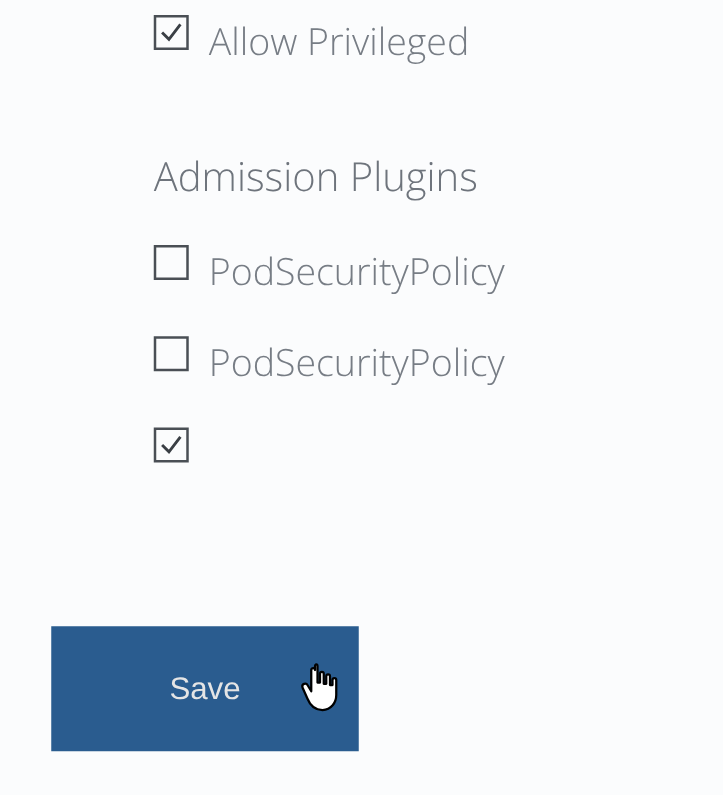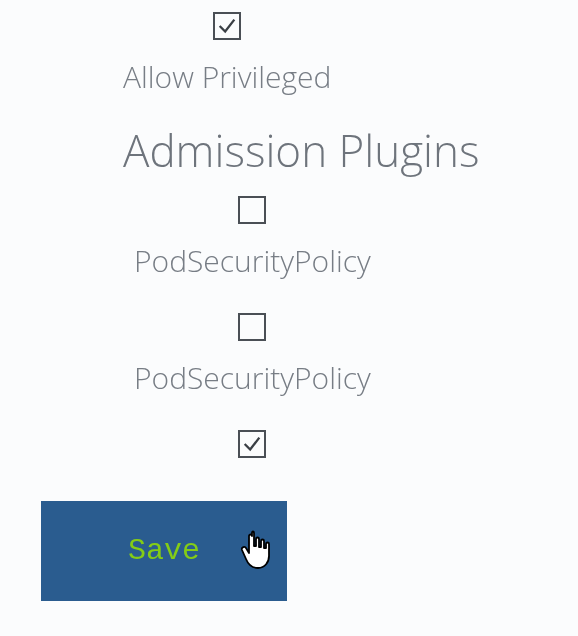--- a/index.html
+++ b/index.html
@@ -7,24 +7,22 @@
       font-family: "Segoe UI", "Open Sans", Arial, sans-serif;
       background: #fbfcfd;
       width: 578px;
       height: 636px;
       position: relative;
       color: #6a7179;
       font-weight: 300;
     }
     .option-row {
       display: flex;
-      align-items: center;
       gap: 16px;
       margin-bottom: 32px;
-      flex-direction: column;
     }
     .checkbox {
       width: 28px;
       height: 28px;
       border: 2px solid #4a4f55;
       background: transparent;
       display: inline-flex;
       align-items: center;
       justify-content: center;
       cursor: pointer;
@@ -41,44 +39,43 @@
     }
     .top-option {
       position: absolute;
       left: 123px;
       top: 12px;
     }
     .section-heading {
       position: absolute;
       left: 123px;
       top: 120px;
-      font-size: 44px;
+      font-size: 32px;
       color: #6e747c;
     }
     .plugins-list {
       position: absolute;
-      left: 134px;
+      left: 123px;
       top: 196px;
     }
     .save-button {
       position: absolute;
       left: 41px;
       top: 501px;
       width: 246px;
       height: 100px;
       background: #2a5c8f;
-      color: #84cc16;
+      color: #e5e5e5;
       border: none;
-      font-size: 30px;
+      font-size: 25px;
       font-weight: 400;
       cursor: pointer;
       display: flex;
       align-items: center;
       justify-content: center;
-      font-family: Liberation Mono, monospace;
     }
     .cursor-hand {
       position: absolute;
       left: 238px;
       top: 528px;
       pointer-events: none;
     }
     .cursor-hand svg {
       width: 36px;
       height: 44px;

